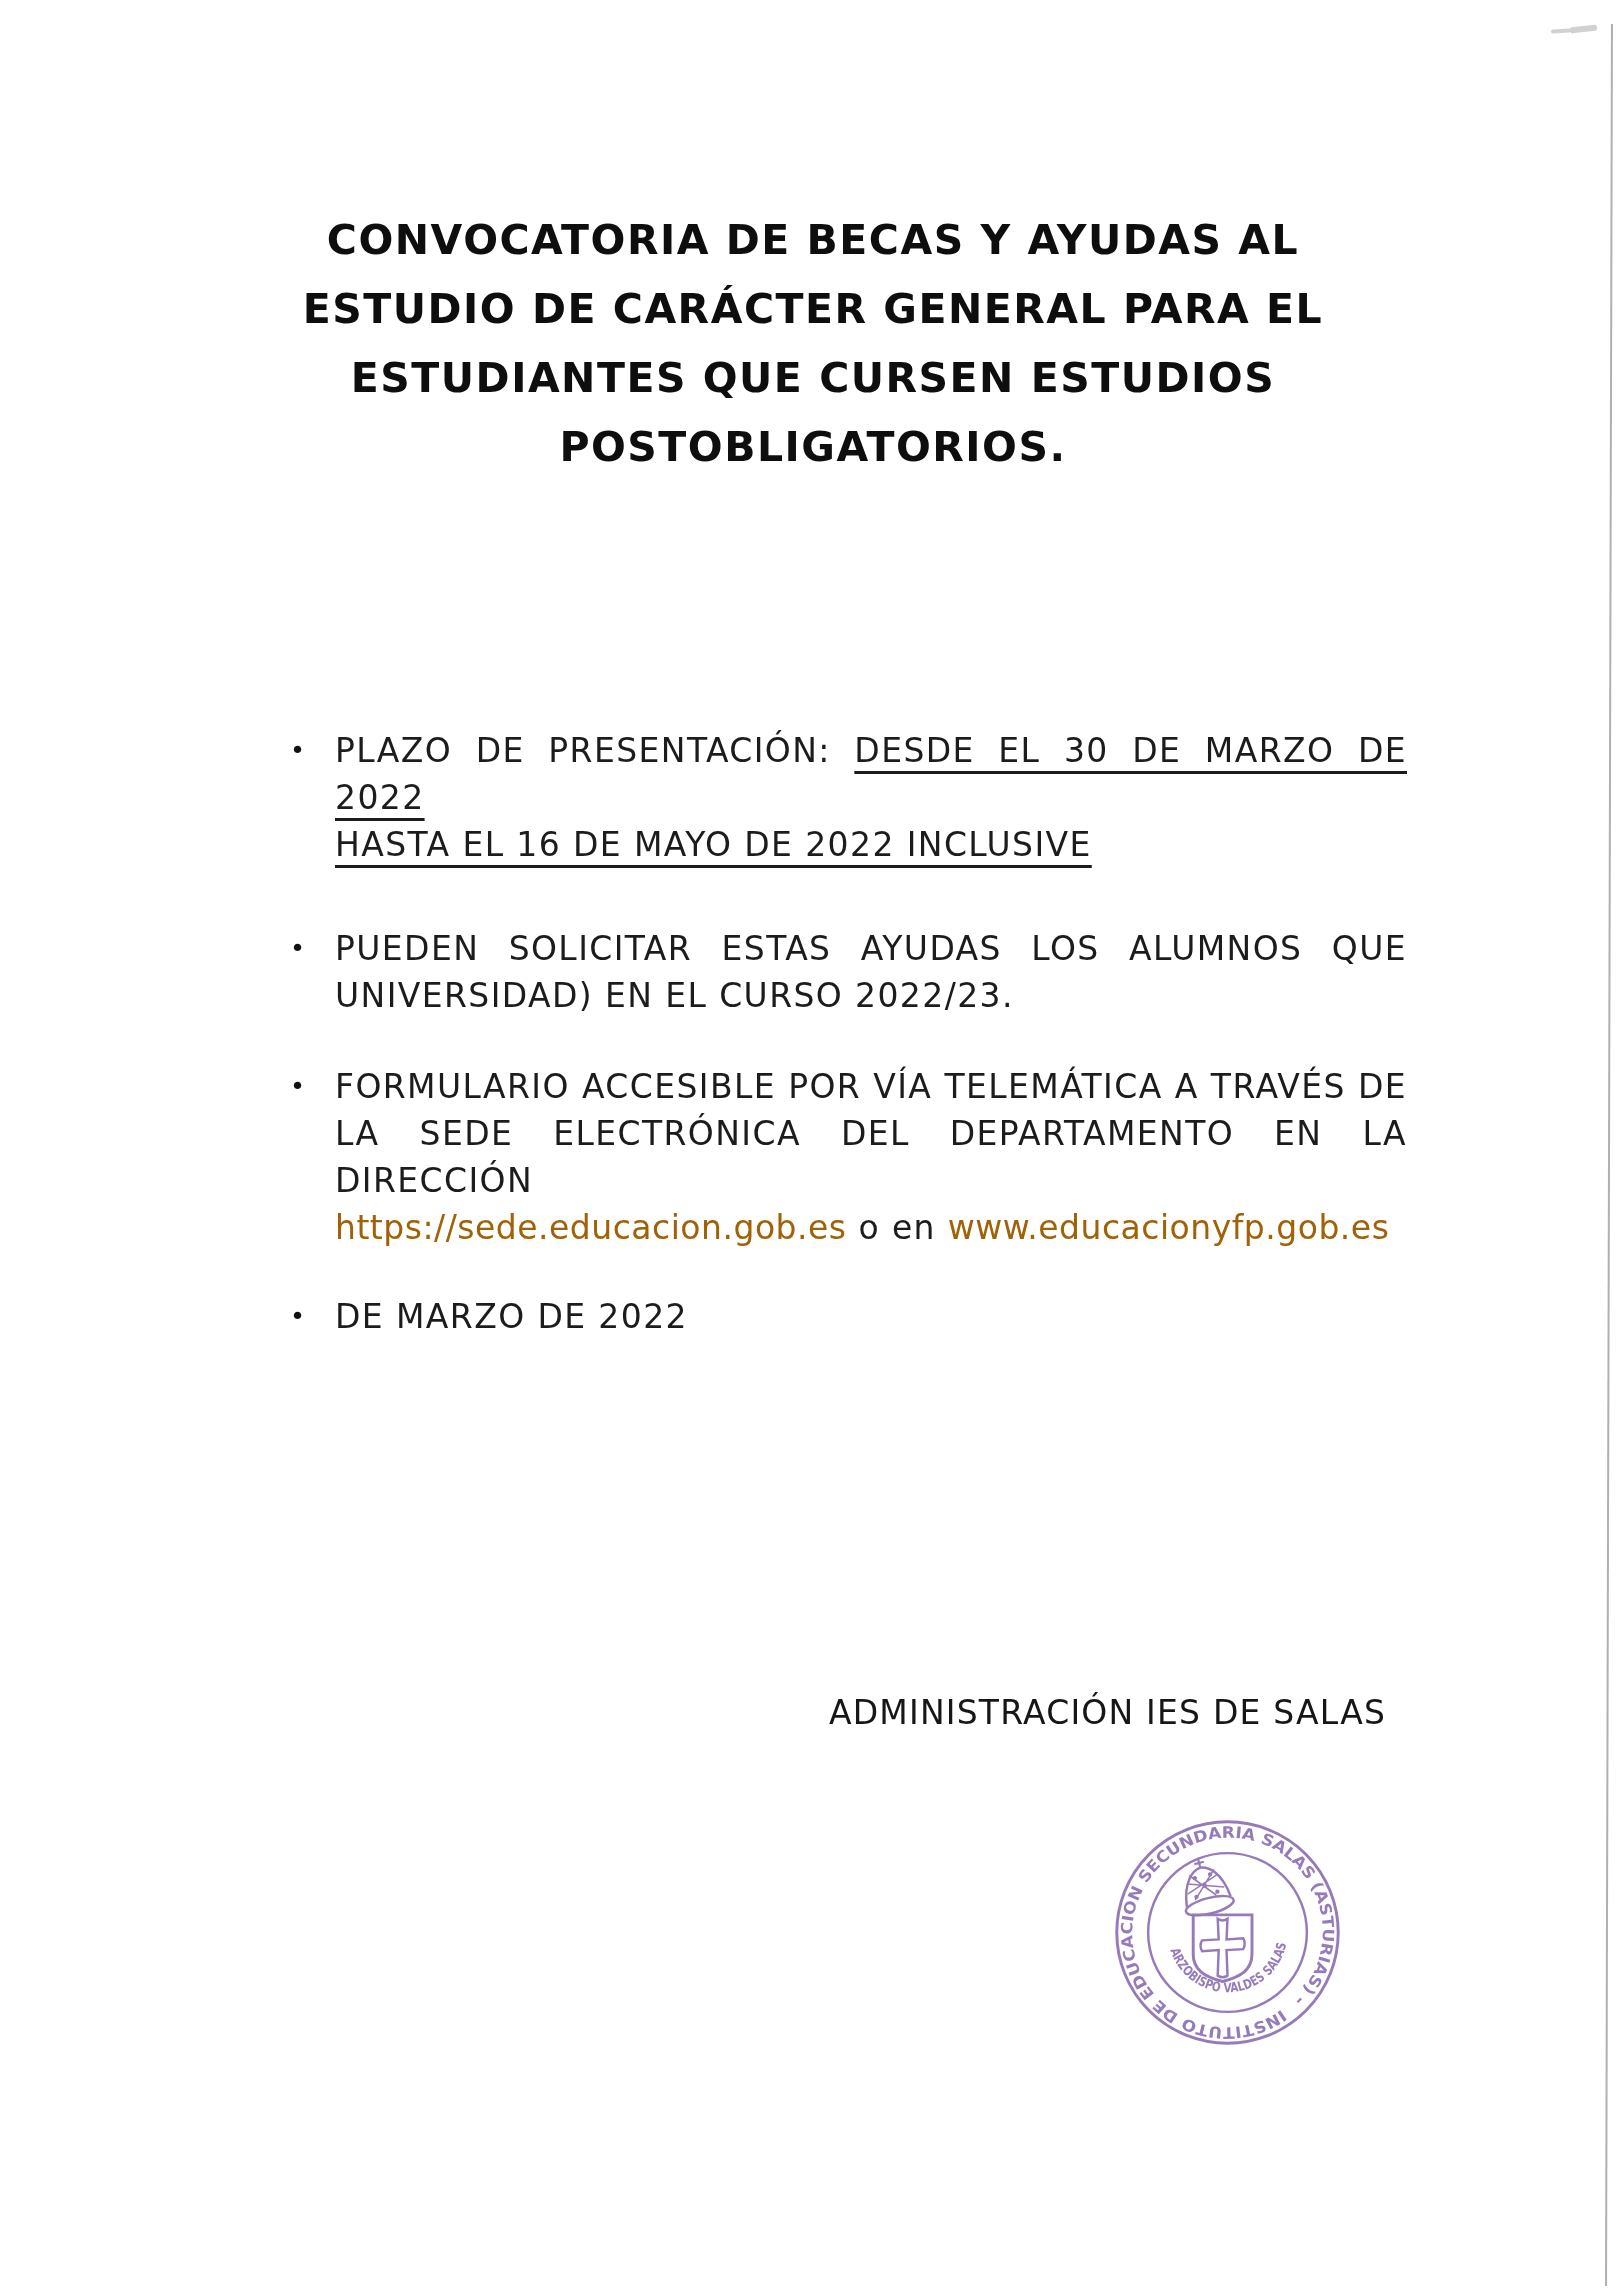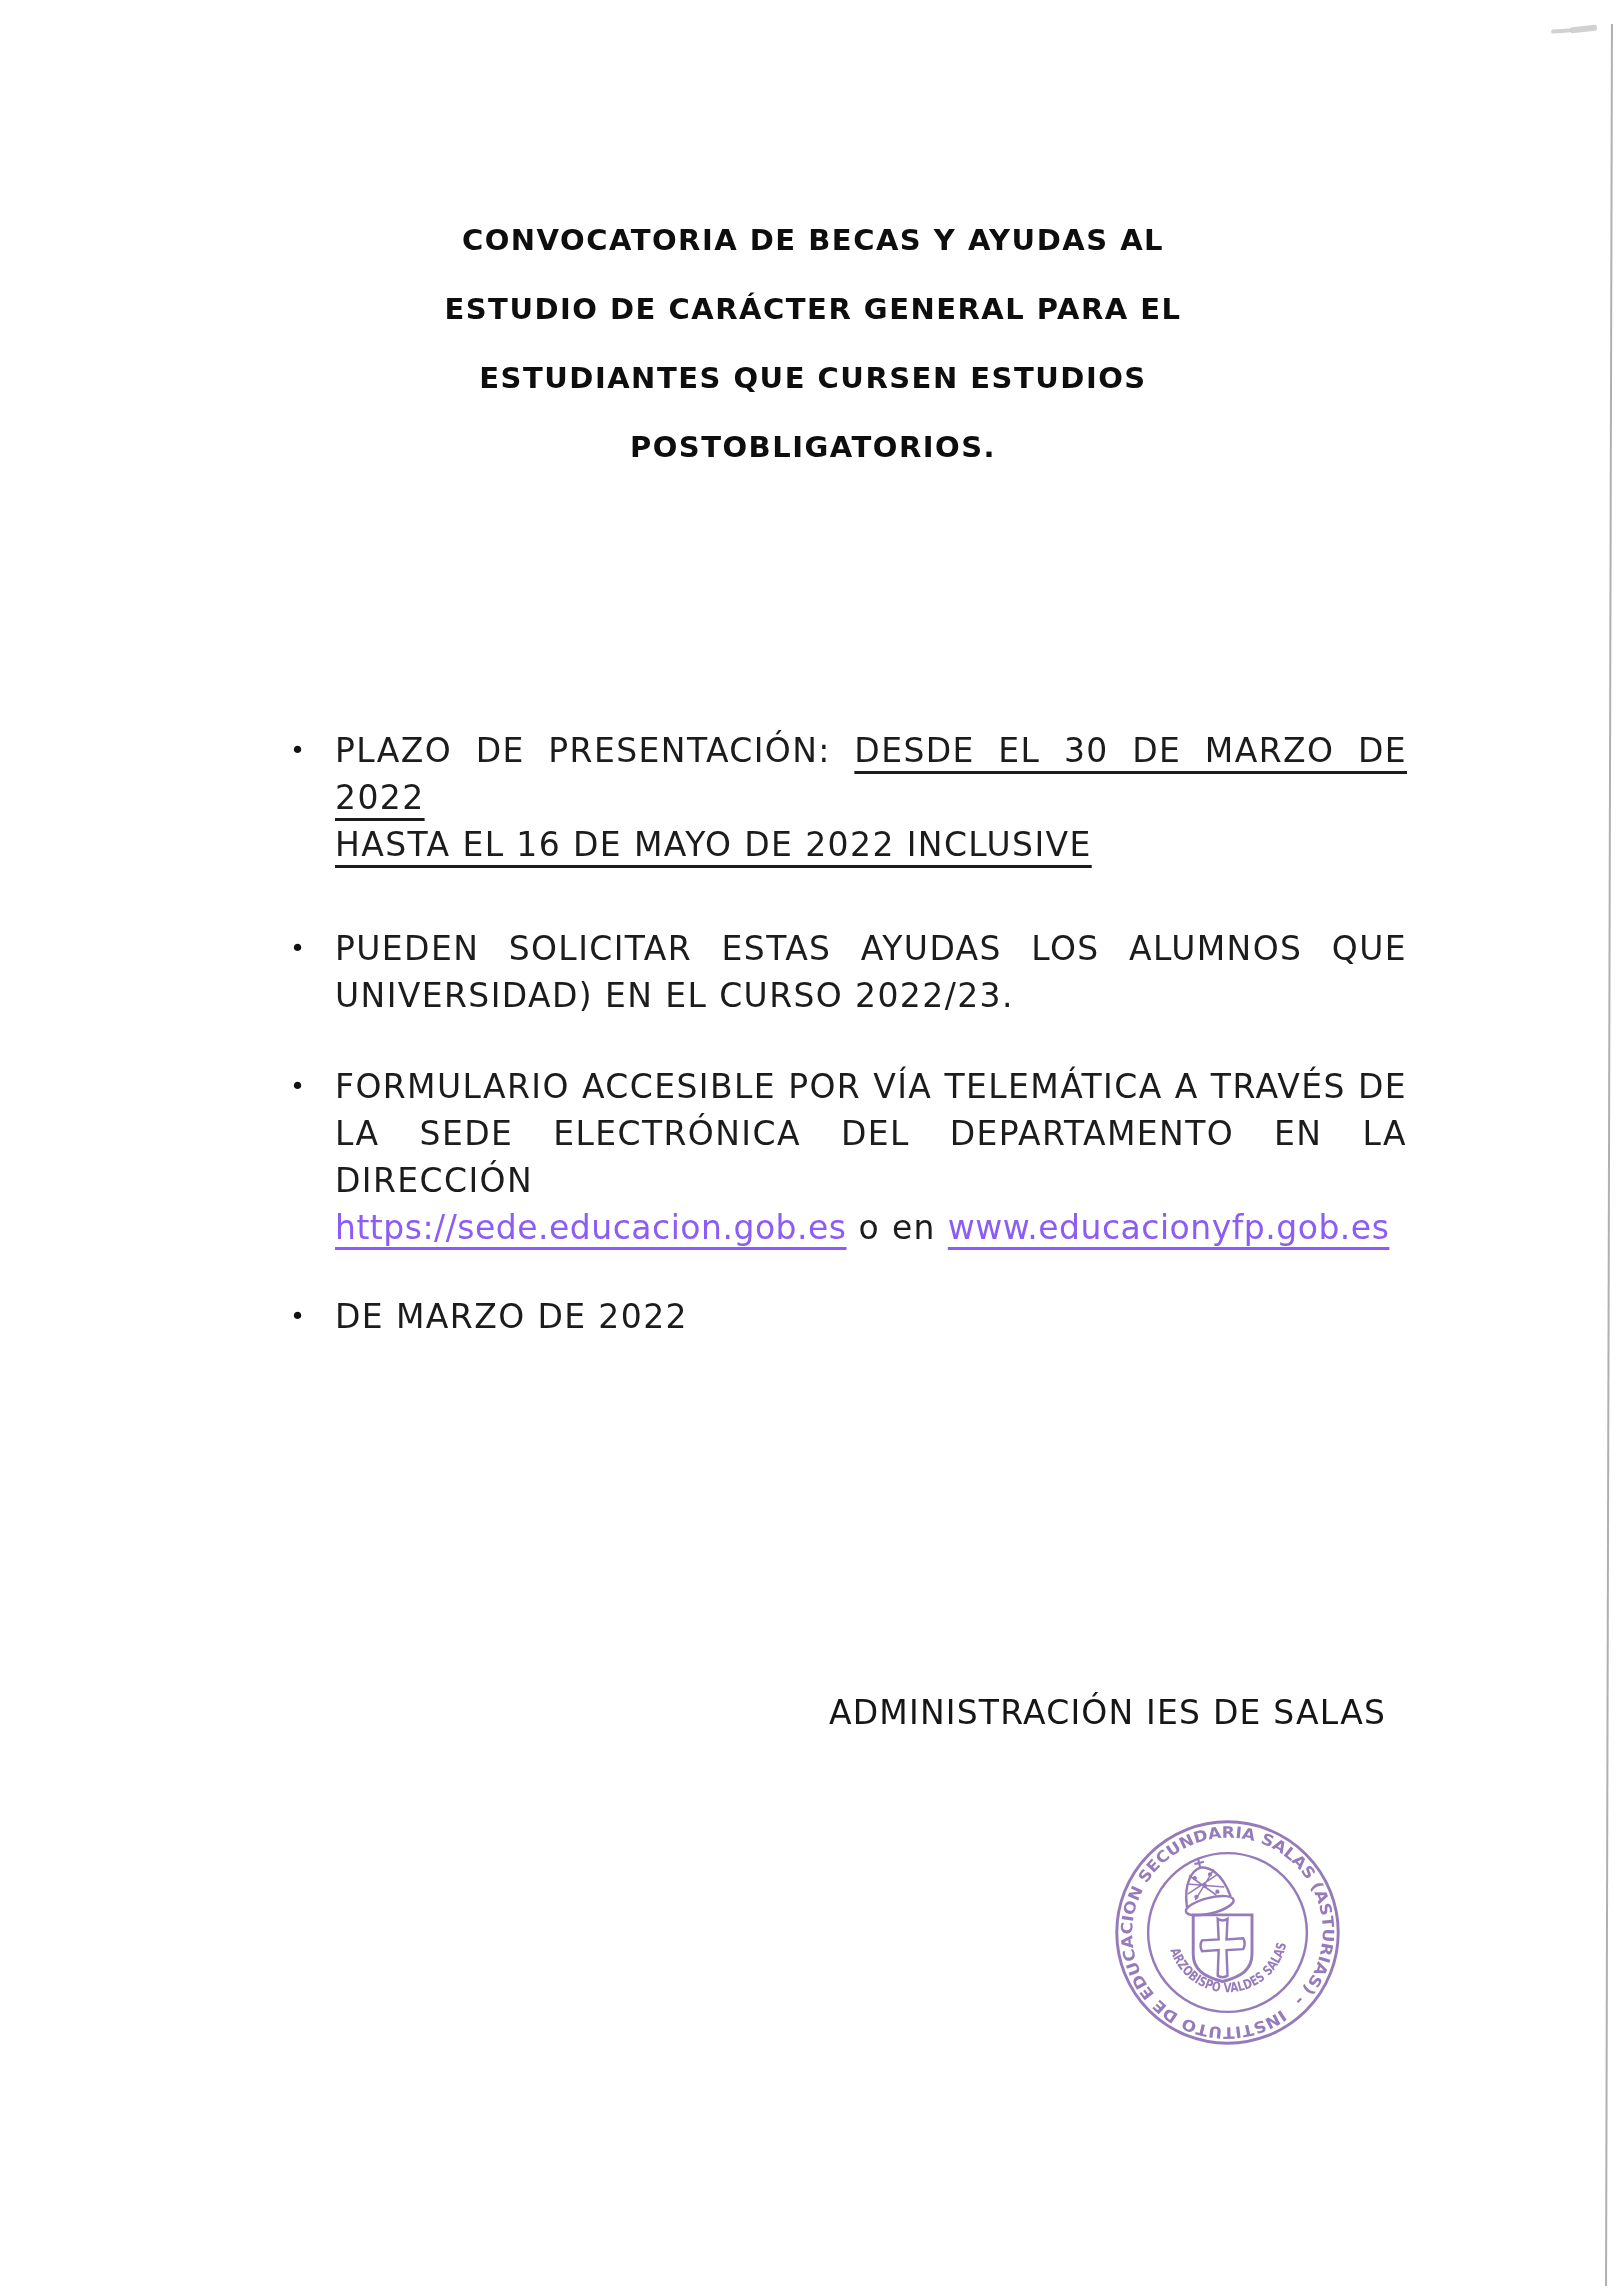--- a/index.html
+++ b/index.html
@@ -13,21 +13,21 @@
     font-family: "DejaVu Sans", sans-serif;
     color: #1c1c1c;
   }
   
   .title {
     position: absolute;
     top: 206px;
     left: 123px;
     width: 1380px;
     text-align: center;
-    font-size: 29px;
+    font-size: 41px;
     font-weight: bold;
     letter-spacing: 1.5px;
     color: #0e0e0e;
   }
   .title .tline { line-height: 69px; white-space: nowrap; }
   
   .bullets {
     position: absolute;
     top: 727px;
     left: 290px;
@@ -51,22 +51,21 @@
     color: #1c1c1c;
   }
   .line { line-height: 47px; }
   .just { text-align: justify; text-align-last: justify; }
   .u {
     text-decoration: underline;
     text-decoration-thickness: 3.4px;
     text-underline-offset: 8.8px;
   }
   .link {
-    color: #8b5cf6;
-    text-decoration: underline;
+    color: #a16207;
     text-decoration-thickness: 2.5px;
     text-underline-offset: 7.8px;
     letter-spacing: 0.5px;
     cursor: pointer;
     margin-top: 27px;
   }
   
   .signature {
     position: absolute;
     top: 1693px;

